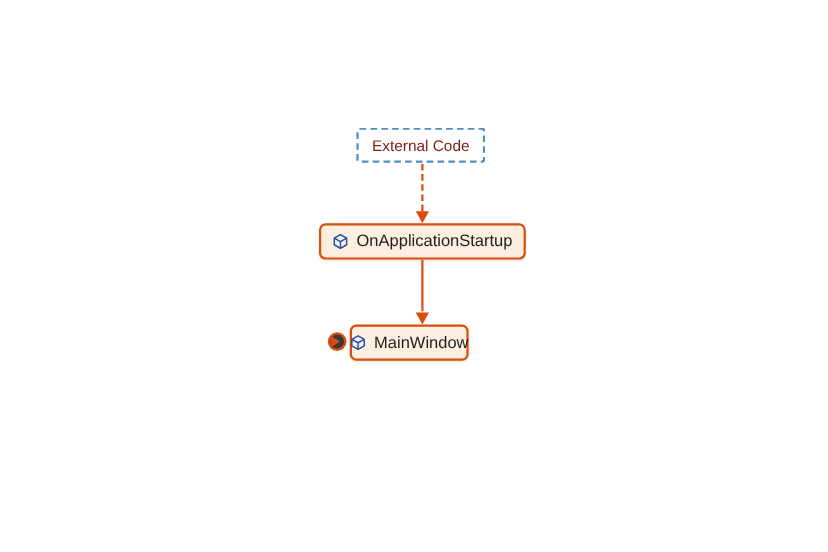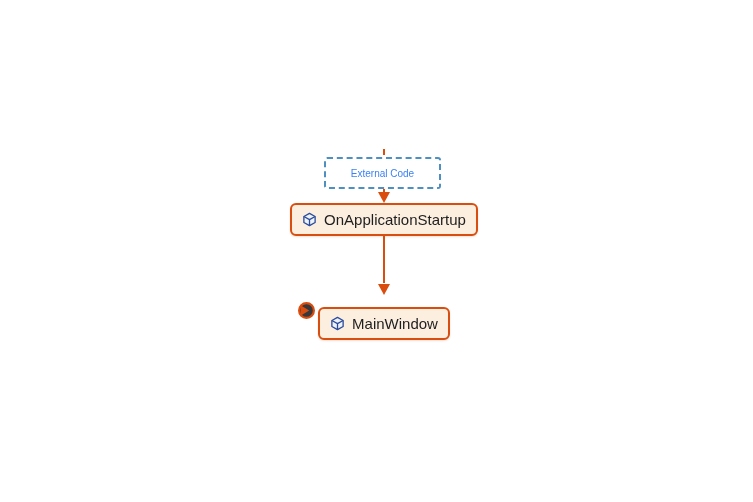--- a/index.html
+++ b/index.html
@@ -30,27 +30,26 @@
     color: #1e1e1e;
     font-size: 15px;
     box-shadow: 0 1px 2px rgba(170, 85, 20, 0.18);
     cursor: default;
     text-align: right;
   }
   .node.external {
     background: #ffffff;
     border: 2px dashed #4d8fc0;
     border-radius: 3px;
-    color: #3b82f6;
-    font-size: 10px;
-    margin-top: 41px;
+    color: #7f1d1d;
+    font-size: 14px;
   }
   .node-external-code { left: 324px; top: 116px; width: 117px; height: 32px; }
   .node-onapplicationstartup { left: 290px; top: 203px; width: 188px; height: 33px; }
-  .node-mainwindow { left: 318px; top: 295px; width: 132px; height: 33px; margin-top: 12px; }
+  .node-mainwindow { left: 318px; top: 295px; width: 108px; height: 33px; }
 
   .edge-line-dashed {
     position: absolute;
     left: 383px; top: 149px;
     width: 0; height: 43px;
     border-left: 2px dashed #d94d0f;
   }
   .edge-line-solid {
     position: absolute;
     left: 383px; top: 236px;

